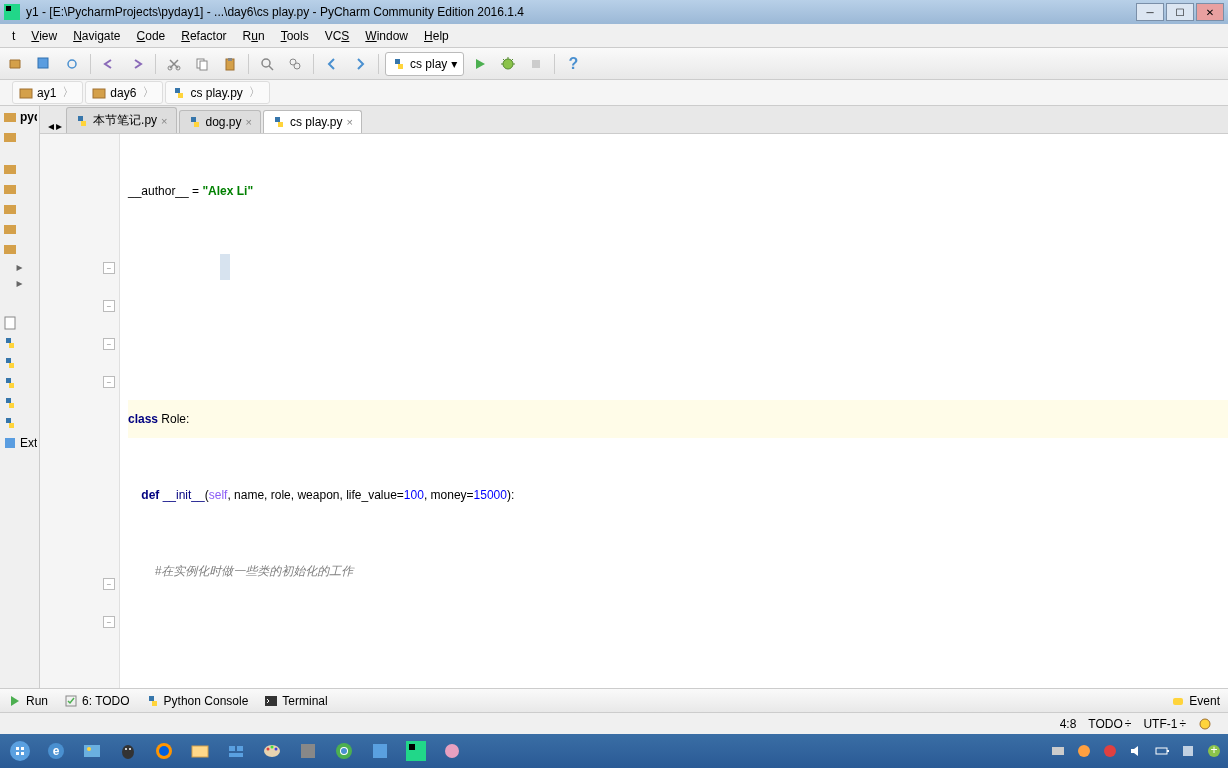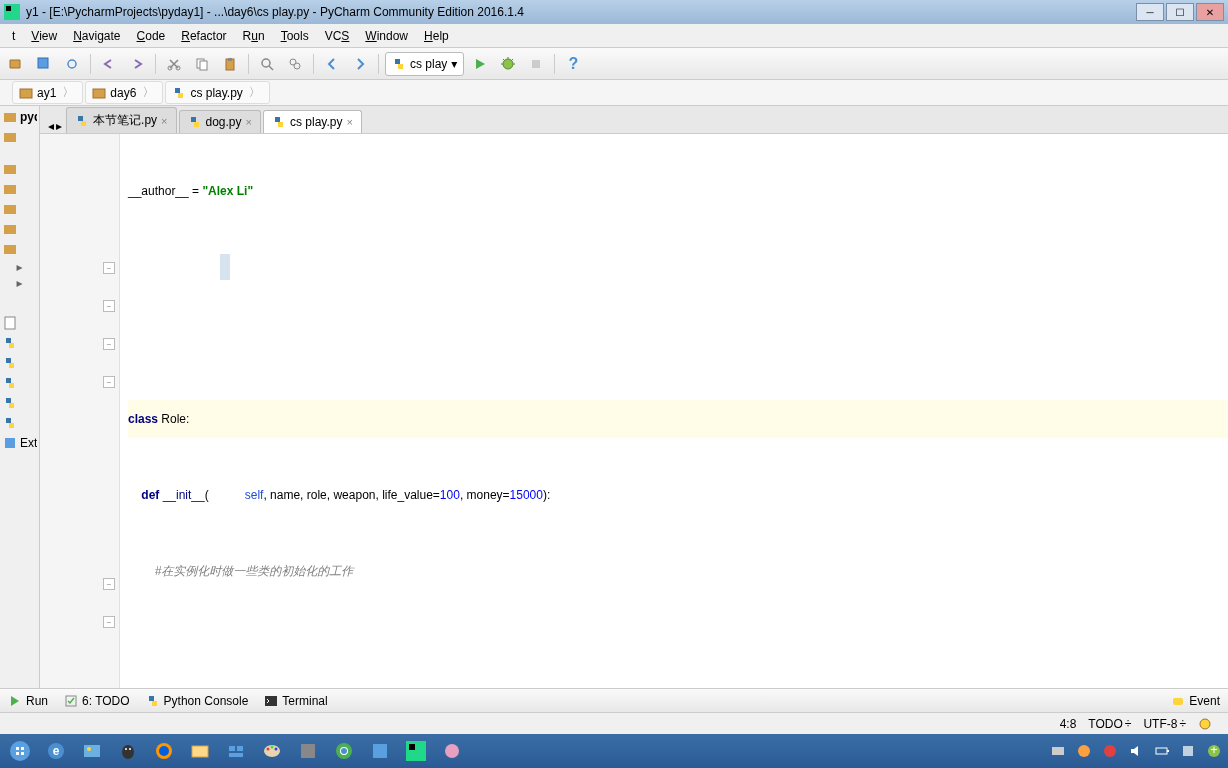--- a/index.html
+++ b/index.html
@@ -44,21 +44,21 @@
 .editor { flex: 1; display: flex; overflow: hidden; }
 .gutter { width: 80px; background: #f5f5f5; border-right: 1px solid #e0e0e0; position: relative; }
 .fold { position: absolute; width: 12px; height: 12px; border: 1px solid #bbb; background: #fff; display: flex; align-items: center; justify-content: center; font-size: 8px; color: #888; cursor: pointer; right: 4px; }
 .code { flex: 1; font-family: "Courier New", monospace; font-size: 22px; line-height: 38px; padding-left: 8px; white-space: pre; overflow: hidden; position: relative; }
 .code-line { height: 38px; }
 .hl-line { background: #fffce8; }
 .k { color: #000080; font-weight: bold; }
 .fn { color: #000080; }
 .s { color: #008000; font-weight: bold; }
 .c { color: #808080; font-style: italic; }
-.p { color: #1d4ed8; margin-left: 36px; }
+.p { color: #8b5cf6; }
 .n { color: #0000ff; }
 .cursor-mark { position: absolute; background: #b0c8e0; width: 10px; height: 26px; opacity: 0.5; }
 
 .bottom-panel { height: 24px; background: linear-gradient(#fafafa, #e8e8e8); display: flex; align-items: center; padding: 0 8px; gap: 16px; border-top: 1px solid #ccc; }
 .bottom-item { display: flex; align-items: center; gap: 4px; cursor: pointer; font-size: 12px; }
 
 .statusbar { height: 22px; background: #f0f0f0; display: flex; align-items: center; justify-content: flex-end; padding: 0 16px; gap: 12px; border-top: 1px solid #ccc; font-size: 12px; }
 .statusbar .item { display: flex; align-items: center; gap: 2px; cursor: pointer; }
 
 .taskbar { height: 34px; background: linear-gradient(#3a6ea5, #2a5a95); display: flex; align-items: center; padding: 0 4px; gap: 4px; }
@@ -403,21 +403,21 @@
     <svg width="14" height="14" viewBox="0 0 14 14">
         <rect x="2" y="4" width="10" height="7" rx="2" fill="#ffd43b"></rect>
       </svg>
     <span>Event</span>
   </div>
 </div>
 
 <div class="statusbar">
   <span class="item">4:8</span>
   <span class="item"><span>TODO</span> ÷</span>
-  <span class="item"><span>UTF-8</span> ÷</span>
+  <span class="item"><span>UTF-1</span> ÷</span>
   <span class="item">
       <svg width="14" height="14">
         <circle cx="7" cy="7" r="5" fill="#ffd43b" stroke="#a07030"></circle>
       </svg>
     </span>
 </div>
 
 <div class="taskbar">
   <div class="task-icon">
       <svg width="24" height="24" viewBox="0 0 24 24">

